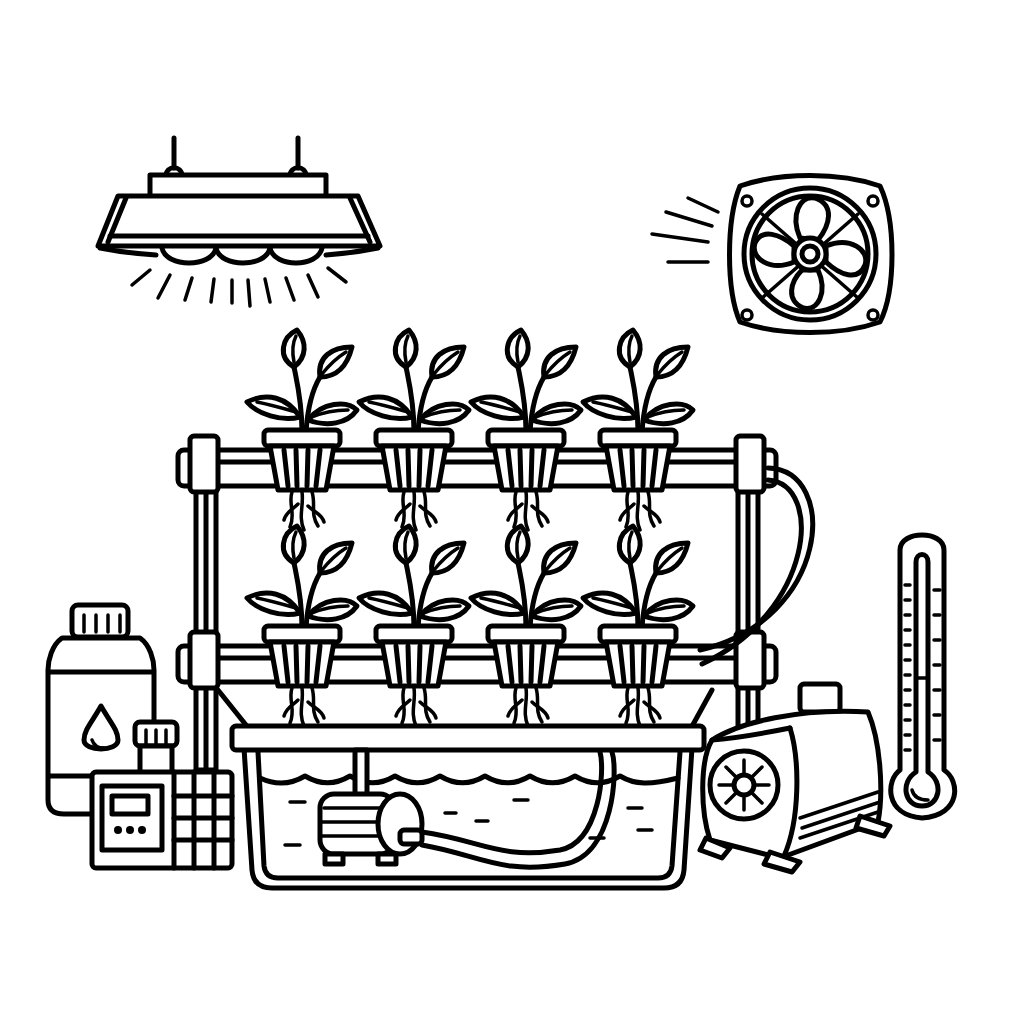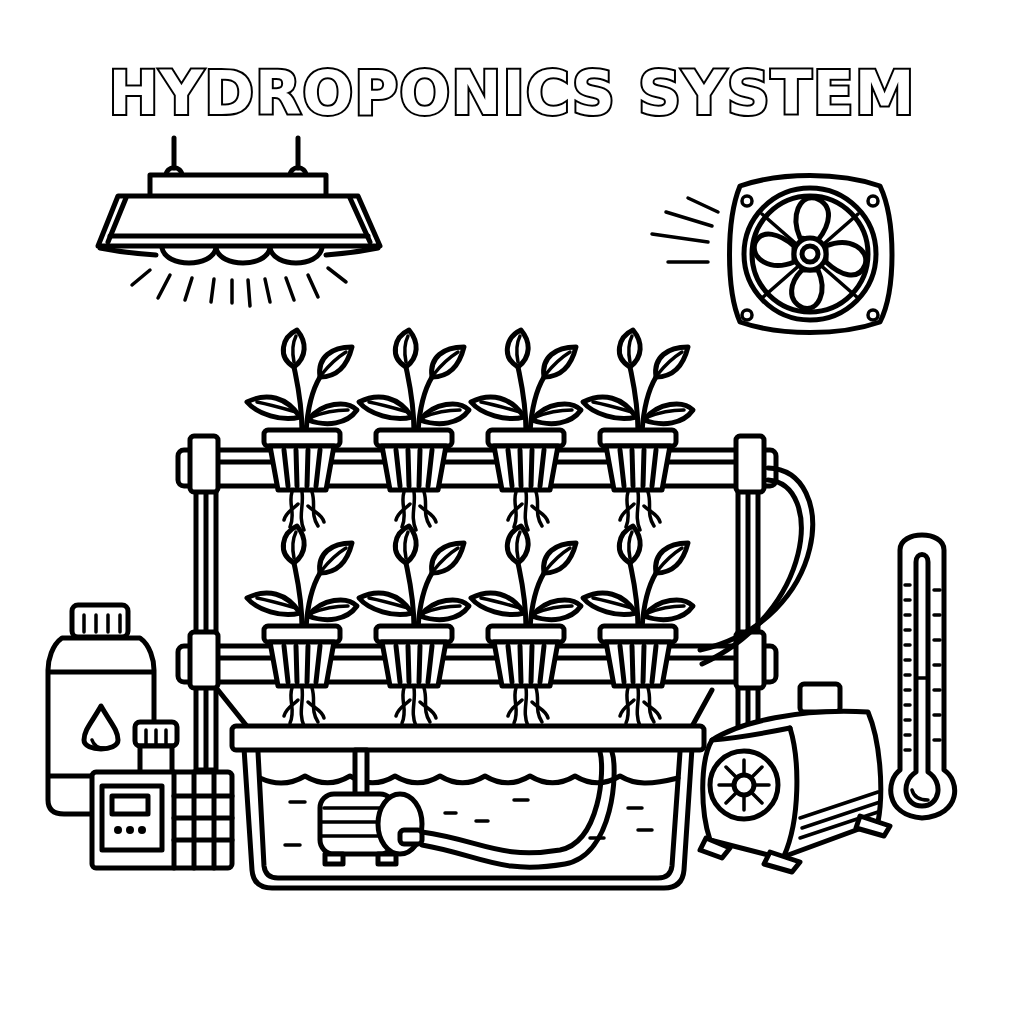--- a/index.html
+++ b/index.html
@@ -11,21 +11,20 @@
   svg{position:absolute;left:0;top:0;}
   .ln{fill:none;stroke:#000;stroke-width:5;stroke-linecap:round;stroke-linejoin:round;}
   .lt{fill:none;stroke:#000;stroke-width:3.5;stroke-linecap:round;stroke-linejoin:round;}
   .fw{fill:#fff;stroke:#000;stroke-width:5;stroke-linejoin:round;}
   .fb{fill:#000;}
 </style>
 </head>
 <body>
 
 <div class="page">
-  <div class="title">HYDROPONICS SYSTEM</div>
 
   <svg width="1024" height="1024" viewBox="0 0 1024 1024">
     <defs>
 
       <g id="plant">
 
         <path class="ln" d="M0,-10 C0,-40 -5,-60 -8,-75"></path>
         <path class="ln" d="M4,-10 C6,-40 12,-55 18,-65"></path>
 
         <path class="fw" d="M-8,-75 C-25,-85 -20,-105 -5,-112 C5,-100 5,-85 -8,-75 Z"></path>

